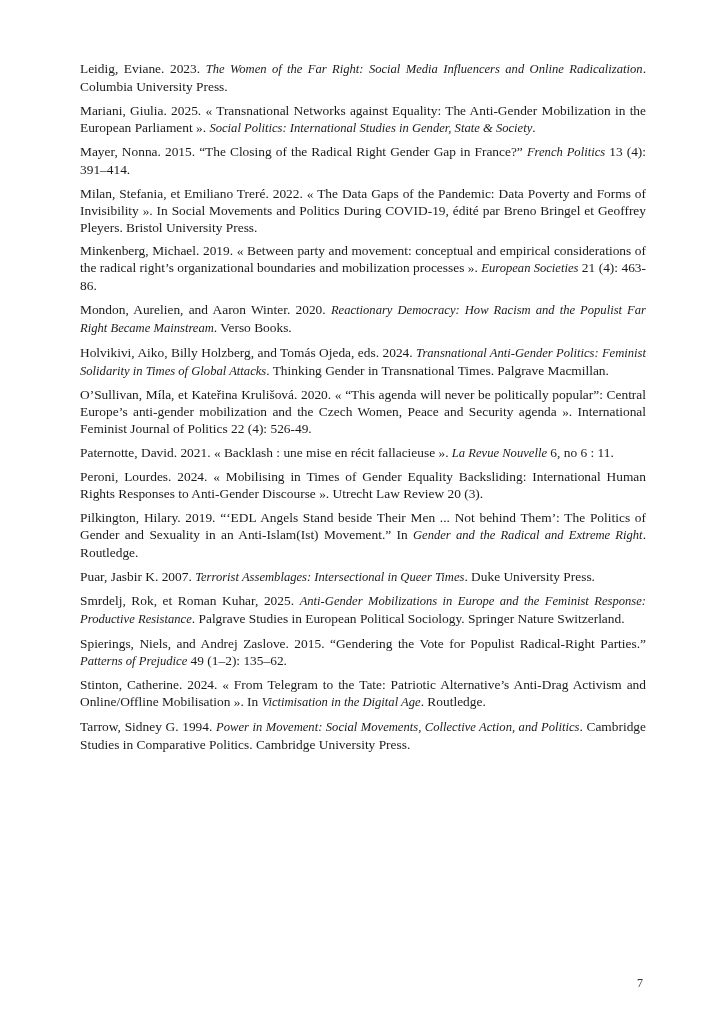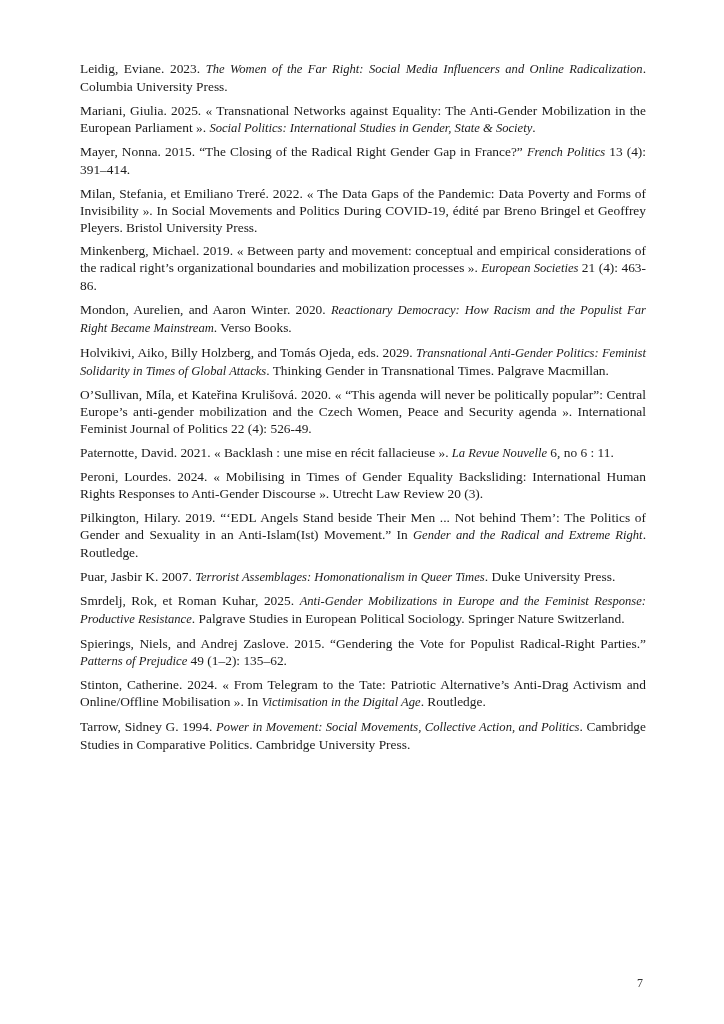--- a/index.html
+++ b/index.html
@@ -21,25 +21,25 @@
 <body>
 
 <div class="page">
   <div id="ref-list">
       <p class="ref"><span>Leidig, Eviane. 2023. </span><em>The Women of the Far Right: Social Media Influencers and Online Radicalization</em><span>. Columbia University Press.</span></p>
       <p class="ref"><span>Mariani, Giulia. 2025. « Transnational Networks against Equality: The Anti-Gender Mobilization in the European Parliament ». </span><em>Social Politics: International Studies in Gender, State &amp; Society</em><span>.</span></p>
       <p class="ref"><span>Mayer, Nonna. 2015. “The Closing of the Radical Right Gender Gap in France?” </span><em>French Politics</em><span> 13 (4): 391–414.</span></p>
       <p class="ref"><span>Milan, Stefania, et Emiliano Treré. 2022. « The Data Gaps of the Pandemic: Data Poverty and Forms of Invisibility ». In Social Movements and Politics During COVID-19, édité par Breno Bringel et Geoffrey Pleyers. Bristol University Press.</span></p>
       <p class="ref"><span>Minkenberg, Michael. 2019. « Between party and movement: conceptual and empirical considerations of the radical right’s organizational boundaries and mobilization processes ». </span><em>European Societies</em><span> 21 (4): 463-86.</span></p>
       <p class="ref"><span>Mondon, Aurelien, and Aaron Winter. 2020. </span><em>Reactionary Democracy: How Racism and the Populist Far Right Became Mainstream</em><span>. Verso Books.</span></p>
-      <p class="ref"><span>Holvikivi, Aiko, Billy Holzberg, and Tomás Ojeda, eds. 2029. </span><em>Transnational Anti-Gender Politics: Feminist Solidarity in Times of Global Attacks</em><span>. Thinking Gender in Transnational Times. Palgrave Macmillan.</span></p>
+      <p class="ref"><span>Holvikivi, Aiko, Billy Holzberg, and Tomás Ojeda, eds. 2024. </span><em>Transnational Anti-Gender Politics: Feminist Solidarity in Times of Global Attacks</em><span>. Thinking Gender in Transnational Times. Palgrave Macmillan.</span></p>
       <p class="ref"><span>O’Sullivan, Míla, et Kateřina Krulišová. 2020. « “This agenda will never be politically popular”: Central Europe’s anti-gender mobilization and the Czech Women, Peace and Security agenda ». International Feminist Journal of Politics 22 (4): 526-49.</span></p>
       <p class="ref"><span>Paternotte, David. 2021. « Backlash : une mise en récit fallacieuse ». </span><em>La Revue Nouvelle</em><span> 6, no 6 : 11.</span></p>
       <p class="ref"><span>Peroni, Lourdes. 2024. « Mobilising in Times of Gender Equality Backsliding: International Human Rights Responses to Anti-Gender Discourse ». Utrecht Law Review 20 (3).</span></p>
       <p class="ref"><span>Pilkington, Hilary. 2019. “‘EDL Angels Stand beside Their Men ... Not behind Them’: The Politics of Gender and Sexuality in an Anti-Islam(Ist) Movement.” In </span><em>Gender and the Radical and Extreme Right</em><span>. Routledge.</span></p>
-      <p class="ref"><span>Puar, Jasbir K. 2007. </span><em>Terrorist Assemblages: Homonationalism in Queer Times</em><span>. Duke University Press.</span></p>
+      <p class="ref"><span>Puar, Jasbir K. 2007. </span><em>Terrorist Assemblages: Intersectional in Queer Times</em><span>. Duke University Press.</span></p>
       <p class="ref"><span>Smrdelj, Rok, et Roman Kuhar, 2025. </span><em>Anti-Gender Mobilizations in Europe and the Feminist Response: Productive Resistance</em><span>. Palgrave Studies in European Political Sociology. Springer Nature Switzerland.</span></p>
       <p class="ref"><span>Spierings, Niels, and Andrej Zaslove. 2015. “Gendering the Vote for Populist Radical-Right Parties.” </span><em>Patterns of Prejudice</em><span> 49 (1–2): 135–62.</span></p>
       <p class="ref"><span>Stinton, Catherine. 2024. « From Telegram to the Tate: Patriotic Alternative’s Anti-Drag Activism and Online/Offline Mobilisation ». In </span><em>Victimisation in the Digital Age</em><span>. Routledge.</span></p>
       <p class="ref"><span>Tarrow, Sidney G. 1994. </span><em>Power in Movement: Social Movements, Collective Action, and Politics</em><span>. Cambridge Studies in Comparative Politics. Cambridge University Press.</span></p>
     </div>
 </div>
 <div class="page-number">7</div>
 
 </body></html>

